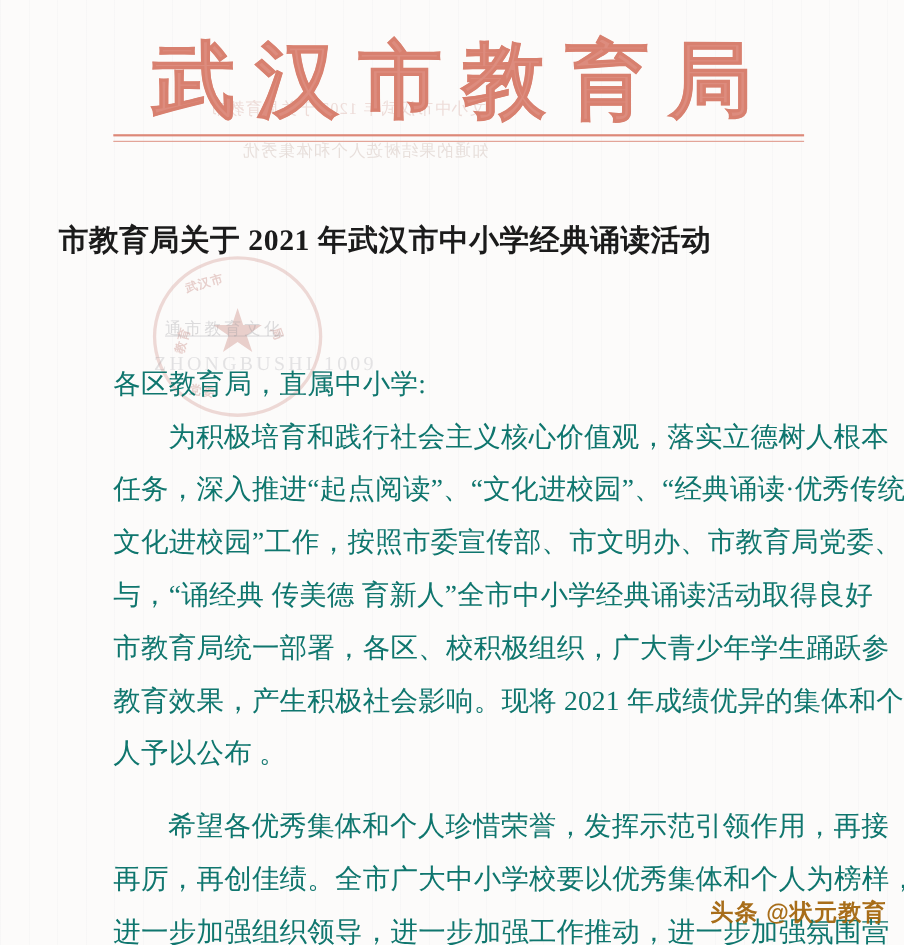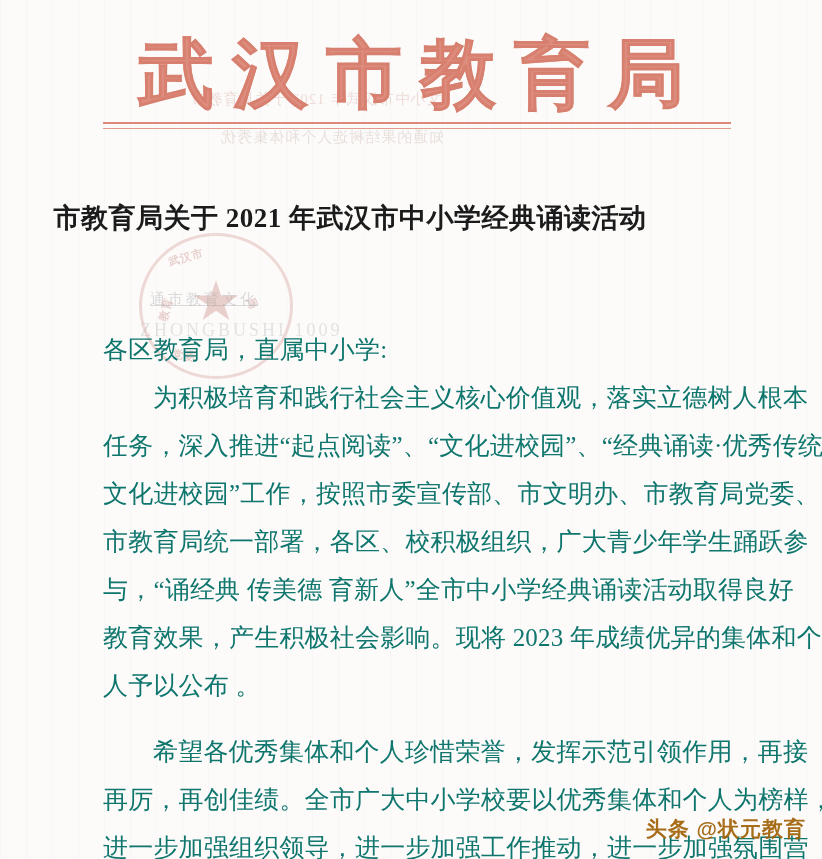--- a/index.html
+++ b/index.html
@@ -226,23 +226,23 @@
     <div class="title-line">市教育局关于 2021 年武汉市中小学经典诵读活动</div>
   </div>
 
   <div id="body-text">
 
     <div class="body-line">各区教育局，直属中小学:</div>
 
     <div class="body-line indent">为积极培育和践行社会主义核心价值观，落实立德树人根本</div>
     <div class="body-line">任务，深入推进“起点阅读”、“文化进校园”、“经典诵读·优秀传统</div>
     <div class="body-line">文化进校园”工作，按照市委宣传部、市文明办、市教育局党委、</div>
+    <div class="body-line">与，“诵经典 传美德 育新人”全市中小学经典诵读活动取得良好</div>
     <div class="body-line">市教育局统一部署，各区、校积极组织，广大青少年学生踊跃参</div>
-    <div class="body-line">与，“诵经典 传美德 育新人”全市中小学经典诵读活动取得良好</div>
-    <div class="body-line">教育效果，产生积极社会影响。现将 2023 年成绩优异的集体和个</div>
+    <div class="body-line">教育效果，产生积极社会影响。现将 2021 年成绩优异的集体和个</div>
     <div class="body-line">人予以公布 。</div>
 
     <div class="spacer-line"></div>
 
     <div class="body-line indent">希望各优秀集体和个人珍惜荣誉，发挥示范引领作用，再接</div>
     <div class="body-line">再厉，再创佳绩。全市广大中小学校要以优秀集体和个人为榜样，</div>
     <div class="body-line">进一步加强组织领导，进一步加强工作推动，进一步加强氛围营</div>
 
   </div>
 

